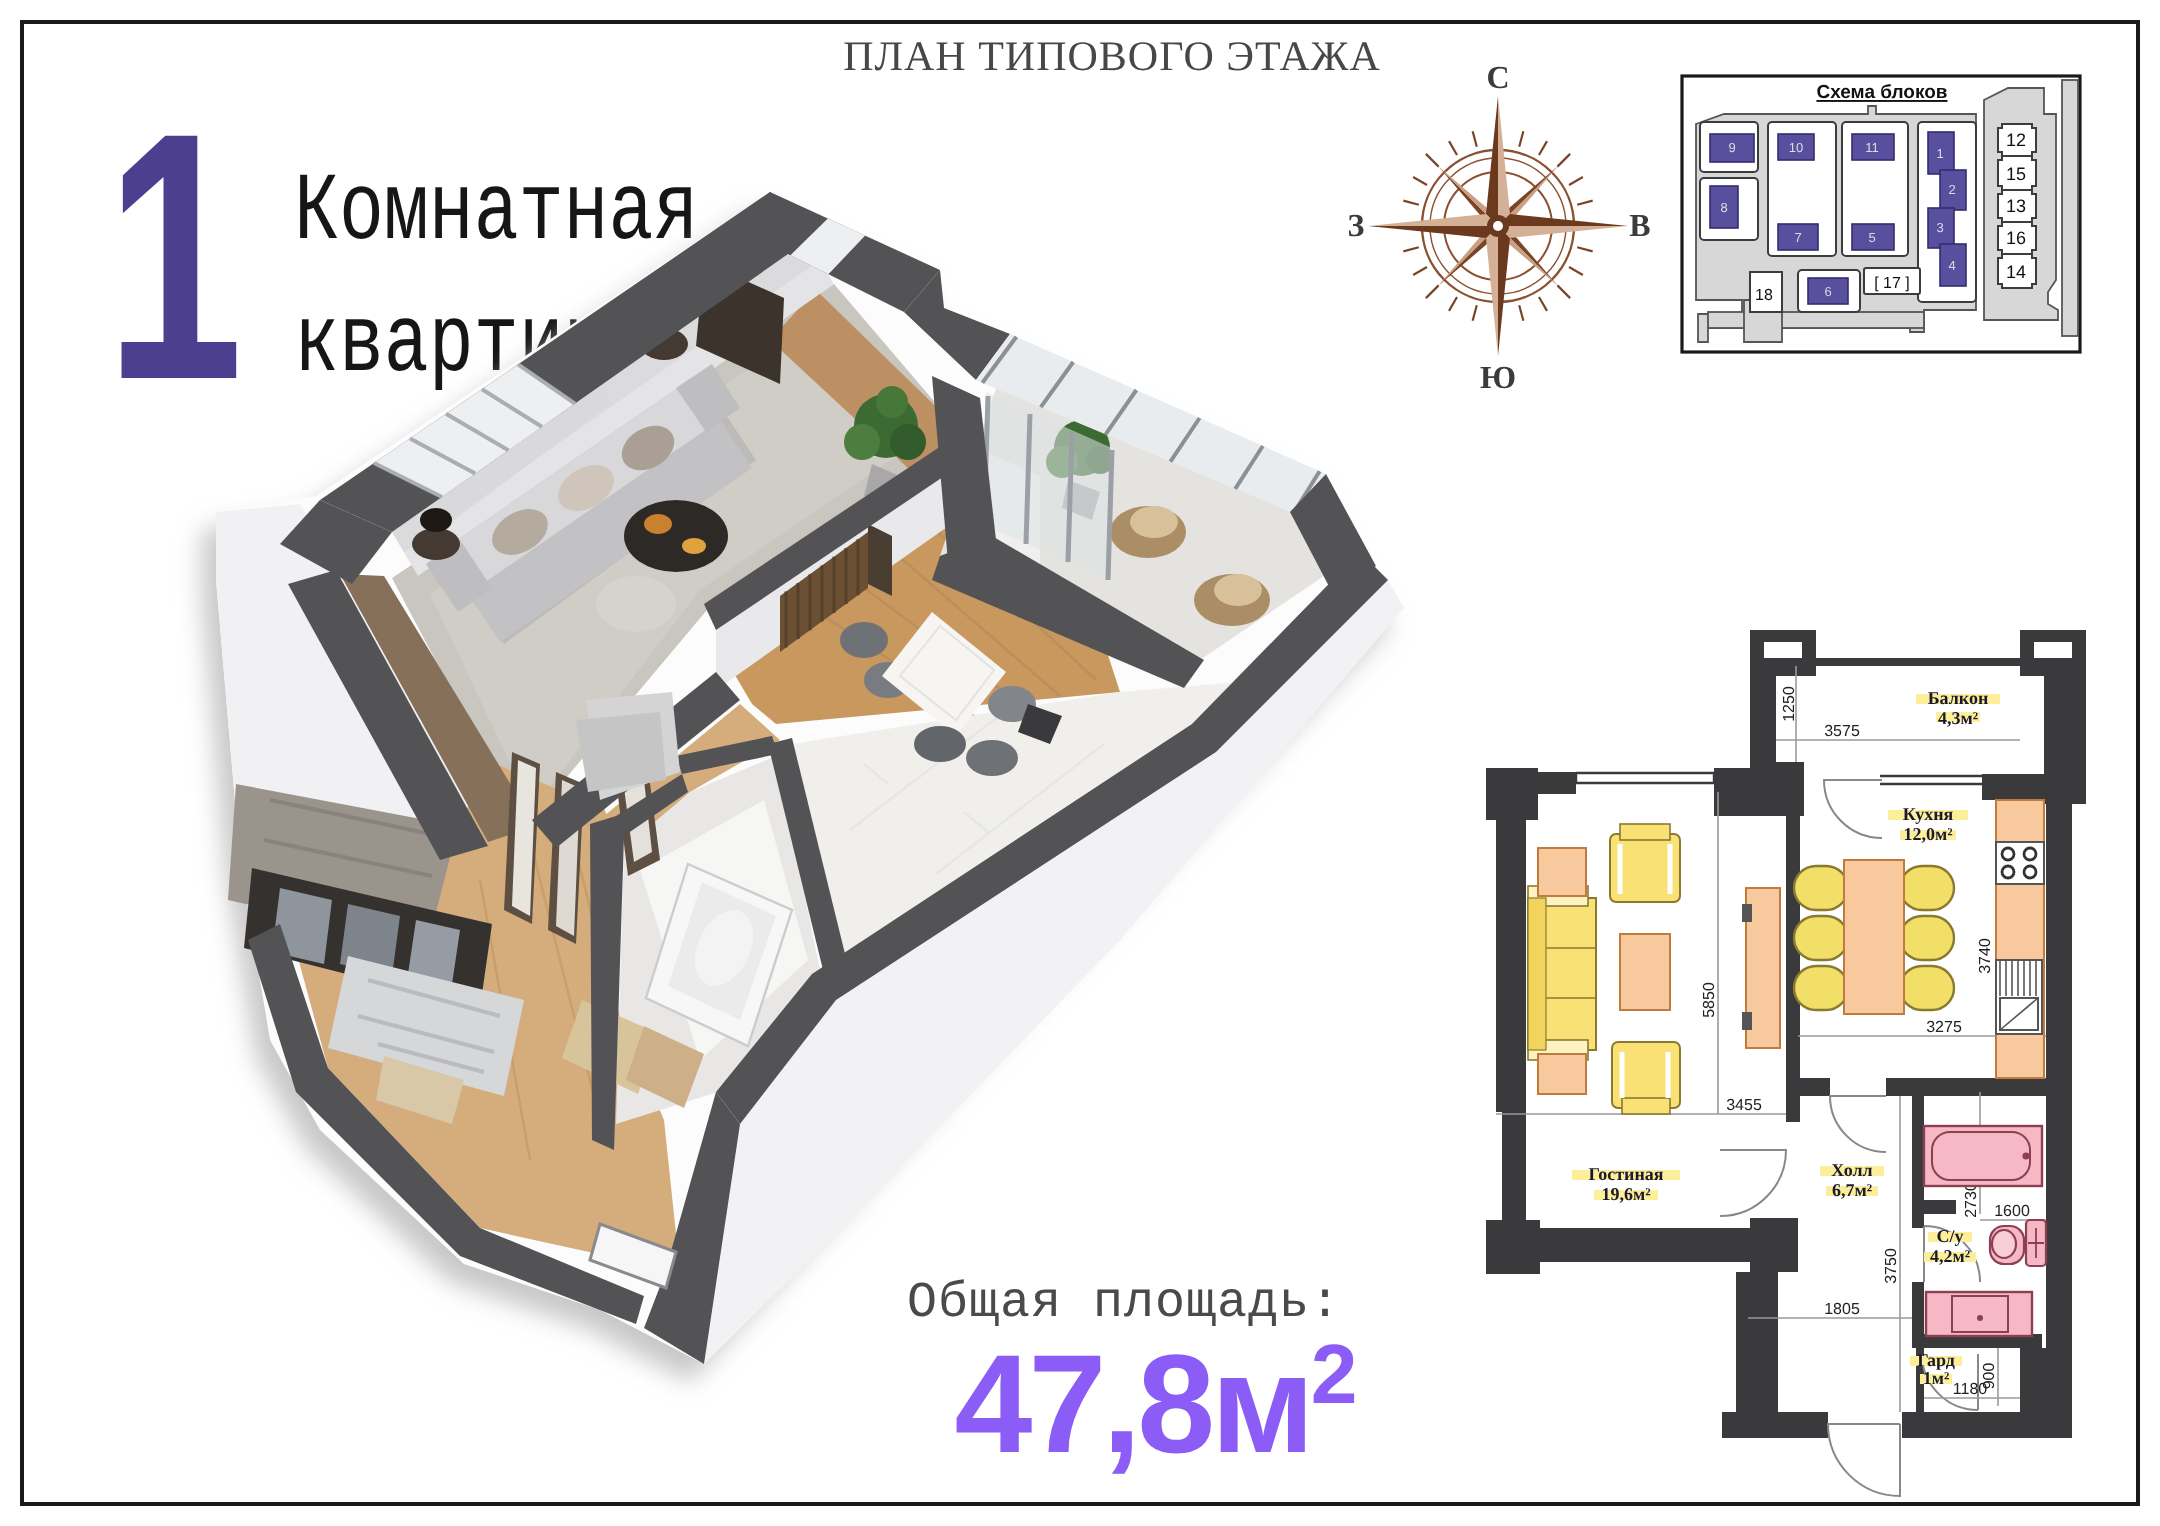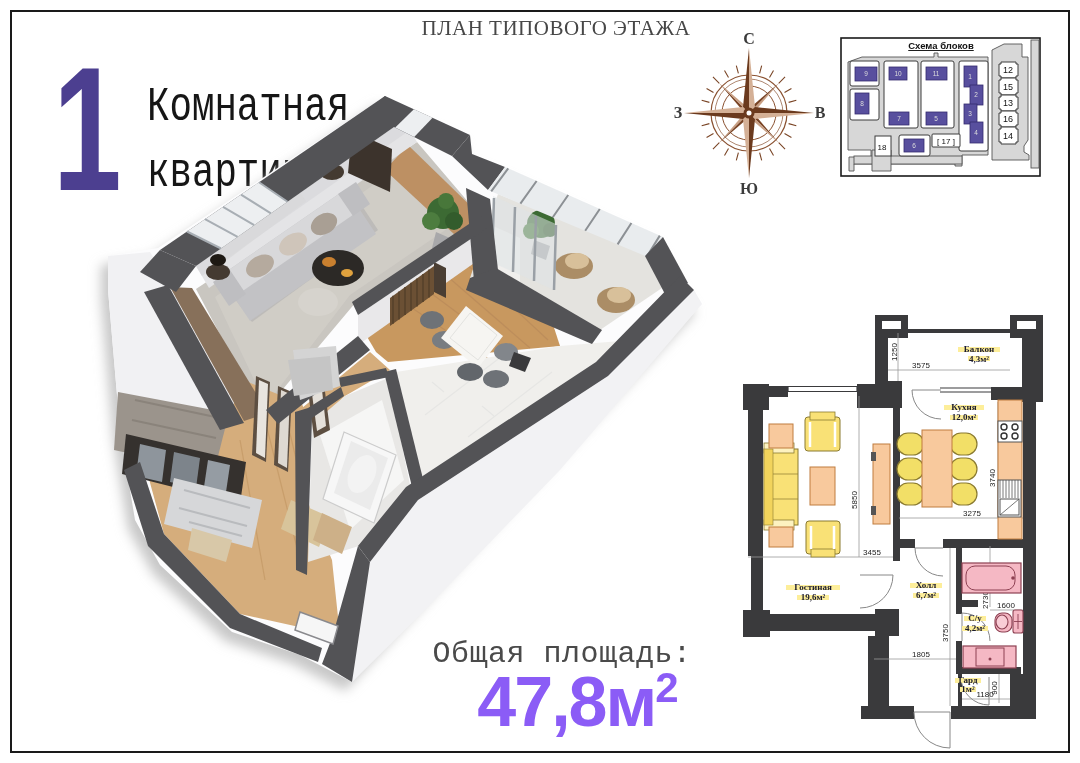--- a/index.html
+++ b/index.html
@@ -13,21 +13,21 @@
   #num1{position:absolute;left:44px;top:28px;width:130px;
         font-family:"Liberation Sans",sans-serif;font-weight:bold;
         font-size:176px;color:#4c3f90;transform:scale(0.70,1.0);
         transform-origin:30px 0;}
   .aptxt{position:absolute;left:147px;font-family:"Liberation Mono",monospace;
          font-size:48px;color:#161616;letter-spacing:0px;
          transform:scale(0.78,1);transform-origin:0 0;}
   #apt1{top:80px;}
   #apt2{top:146px;}
   #area-label{position:absolute;left:400px;top:637px;width:324px;text-align:center;
-        font-family:"Liberation Mono",monospace;font-size:30px;color:#4a4a4a;
+        font-family:"Liberation Mono",monospace;font-size:25px;color:#4a4a4a;
         letter-spacing:0.5px;}
   #area-val{position:absolute;left:448px;top:662px;width:260px;text-align:center;
         font-family:"Liberation Sans",sans-serif;font-weight:bold;
         font-size:70px;color:#8b5cf6;letter-spacing:-2px;}
   #area-val sup{font-size:42px;letter-spacing:0;}
   svg{position:absolute;left:0;top:0;}
 </style>
 </head>
 <body>
 

